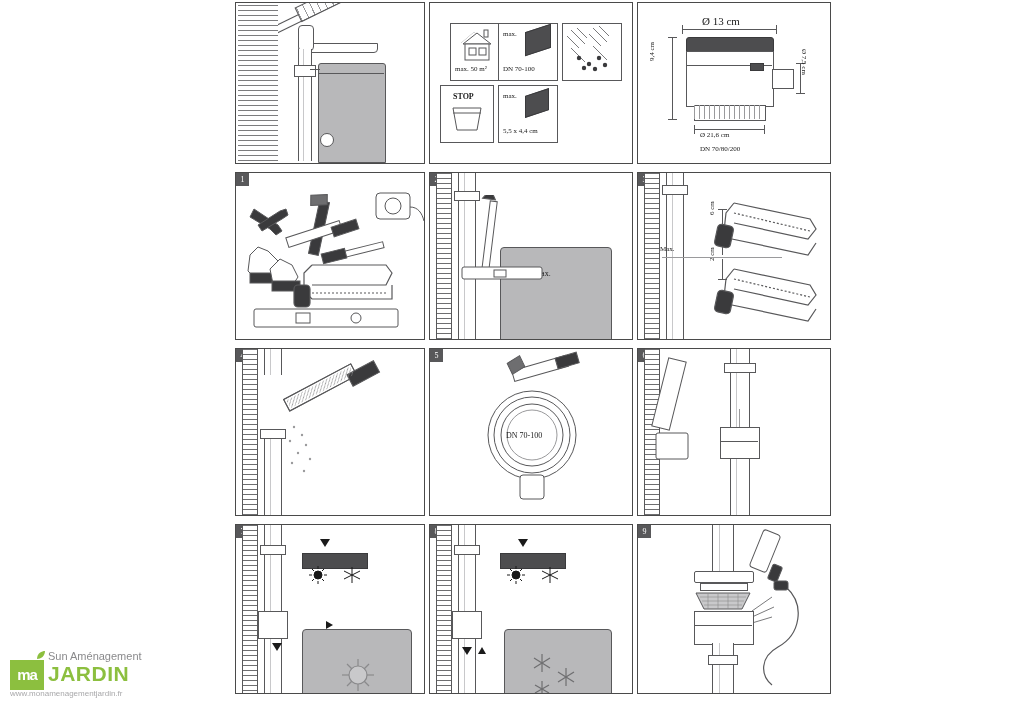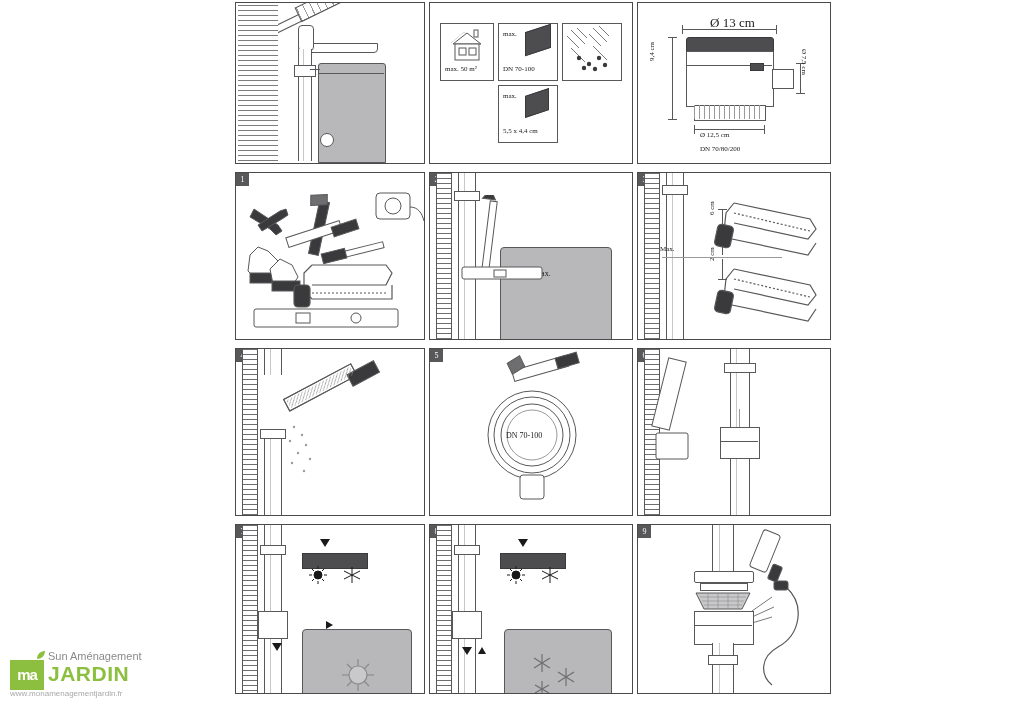--- a/index.html
+++ b/index.html
@@ -201,21 +201,21 @@
     <div class="tank" style="left:82px;top:60px;width:66px;height:98px;border-radius:3px 3px 0 0;"></div>
     <div class="hline" style="left:82px;top:70px;width:66px;"></div>
 
     <div class="hline" style="left:74px;top:66px;width:10px;"></div>
 
     <div class="circle" style="left:84px;top:130px;width:12px;height:12px;"></div>
   </div>
 
   <div class="panel" style="left:196px; top:2px; width:204px; height:162px;">
 
-    <div class="whitebox" style="left:10px;top:20px;width:52px;height:56px;">
+    <div class="whitebox" style="left:20px;top:20px;width:52px;height:56px;">
       <div style="position:absolute;left:10px;top:8px;width:0;height:0;
                   border-left:13px solid transparent;border-right:13px solid transparent;
                   border-bottom:11px solid #ffffff;filter:drop-shadow(0 0 0 #58585a);"></div>
       <svg width="52" height="42" style="position:absolute;left:0;top:4px;">
         <polygon points="12,16 26,5 40,16" fill="#ffffff" stroke="#58585a" stroke-width="1"></polygon>
         <rect x="14" y="16" width="24" height="16" fill="#ffffff" stroke="#58585a" stroke-width="1"></rect>
         <rect x="18" y="20" width="7" height="7" fill="#ffffff" stroke="#58585a" stroke-width="1"></rect>
         <rect x="28" y="20" width="7" height="7" fill="#ffffff" stroke="#58585a" stroke-width="1"></rect>
         <rect x="33" y="2" width="4" height="7" fill="#ffffff" stroke="#58585a" stroke-width="1"></rect>
       </svg>
@@ -245,35 +245,42 @@
           <circle cx="16" cy="34" r="2.2"></circle>
             <circle cx="26" cy="40" r="2.2"></circle>
           <circle cx="36" cy="34" r="2.2"></circle>
             <circle cx="21" cy="44" r="2.2"></circle>
           <circle cx="32" cy="45" r="2.2"></circle>
             <circle cx="42" cy="41" r="2.2"></circle>
         </g>
       </svg>
     </div>
 
+    <div class="whitebox" style="left:10px;top:82px;width:52px;height:56px;">
+      <div class="lbl" style="left:12px;top:6px;font-size:8px;font-weight:bold;">STOP</div>
+      <svg width="52" height="36" style="position:absolute;left:0;top:18px;">
+        <polygon points="12,4 40,4 36,26 16,26" fill="#ffffff" stroke="#58585a" stroke-width="1"></polygon>
+        <line x1="12" y1="9" x2="40" y2="9" stroke="#58585a" stroke-width="1"></line>
+      </svg>
+    </div>
 
     <div class="whitebox" style="left:68px;top:82px;width:58px;height:56px;">
       <div class="lbl" style="left:4px;top:6px;font-size:7px;">max.</div>
       <div style="position:absolute;left:26px;top:6px;width:22px;height:20px;
                   background:#4d4d4f;border:1px solid #3a3a3c;transform:skewY(-18deg);"></div>
       <div class="lbl" style="left:4px;top:41px;font-size:7px;">5,5 x 4,4 cm</div>
     </div>
   </div>
 
   <div class="panel" style="left:404px; top:2px; width:194px; height:162px;">
 
     <div class="hline" style="left:44px;top:26px;width:94px;"></div>
     <div class="vline" style="left:44px;top:22px;height:9px;"></div>
     <div class="vline" style="left:138px;top:22px;height:9px;"></div>
-    <div class="lbl" style="left:72px;top:12px;font-size:13px;">Ø 13 cm</div>
+    <div class="lbl" style="left:64px;top:12px;font-size:11px;">Ø 13 cm</div>
 
     <div class="darkbox" style="left:48px;top:34px;width:86px;height:14px;border-radius:3px 3px 0 0;"></div>
     <div class="whitebox" style="left:48px;top:48px;width:86px;height:54px;"></div>
     <div class="hline" style="left:48px;top:62px;width:86px;"></div>
     <div class="darkbox" style="left:112px;top:60px;width:12px;height:6px;"></div>
 
     <div class="whitebox" style="left:56px;top:102px;width:70px;height:14px;"></div>
     <div style="position:absolute;left:56px;top:102px;width:70px;height:14px;
                 background:repeating-linear-gradient(90deg,#9a9a9c 0 1px,transparent 1px 5px);"></div>
 
@@ -285,21 +292,21 @@
     <div class="lbl" style="left:10px;top:58px;font-size:7px;transform:rotate(-90deg);transform-origin:left top;">9,4 cm</div>
 
     <div class="vline" style="left:162px;top:60px;height:30px;"></div>
     <div class="hline" style="left:158px;top:60px;width:9px;"></div>
     <div class="hline" style="left:158px;top:90px;width:9px;"></div>
     <div class="lbl" style="left:170px;top:46px;font-size:7px;transform:rotate(90deg);transform-origin:left top;">Ø 7,5 cm</div>
 
     <div class="hline" style="left:56px;top:126px;width:70px;"></div>
     <div class="vline" style="left:56px;top:122px;height:9px;"></div>
     <div class="vline" style="left:126px;top:122px;height:9px;"></div>
-    <div class="lbl" style="left:62px;top:128px;font-size:7px;">Ø 12,5 cm</div>
+    <div class="lbl" style="left:62px;top:128px;font-size:7px;">Ø 21,6 cm</div>
     <div class="lbl" style="left:62px;top:142px;font-size:7px;">DN 70/80/200</div>
   </div>
 
   <div class="panel" style="left:2px; top:172px; width:190px; height:168px;">
     <div class="panel-num">1</div>
     <svg width="188" height="166" style="position:absolute;left:0;top:0;">
 
       <g stroke="#58585a" stroke-width="1" fill="#3a3a3c">
         <path d="M18 36 L42 52 L46 58 L40 62 L34 56 L14 44 Z"></path>
         <path d="M22 52 L44 38 L50 36 L52 42 L46 46 L26 58 Z"></path>

